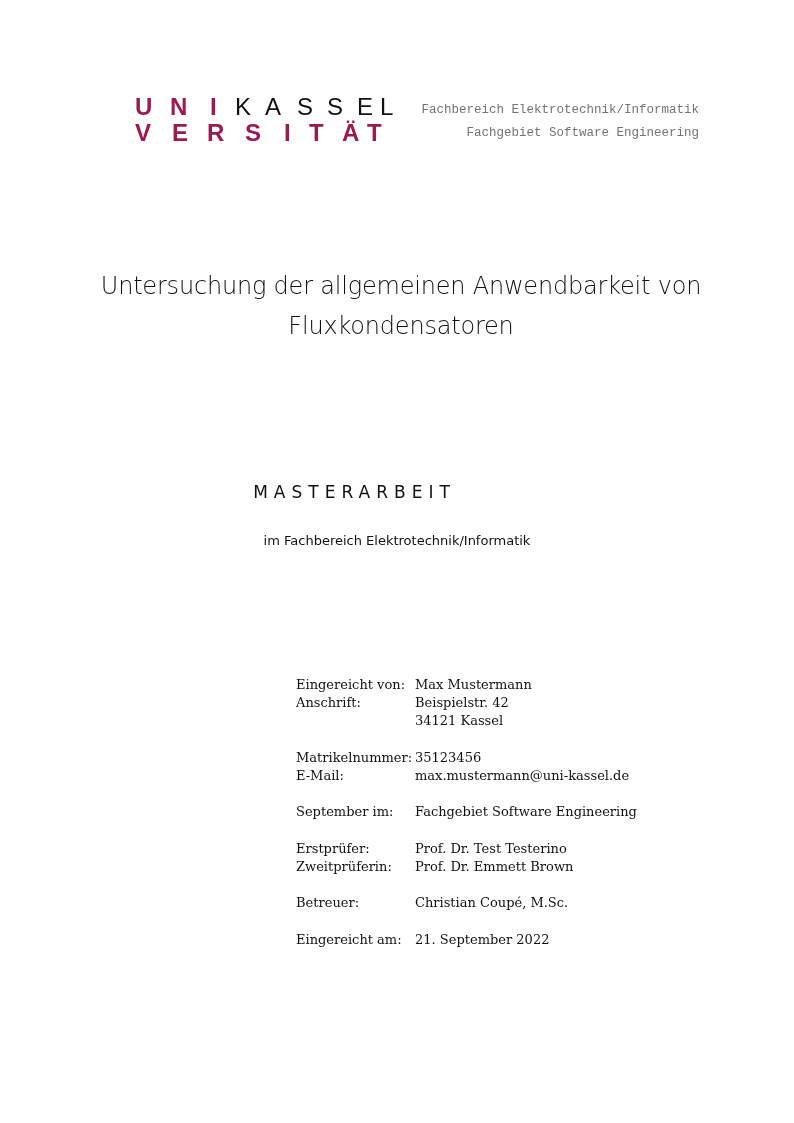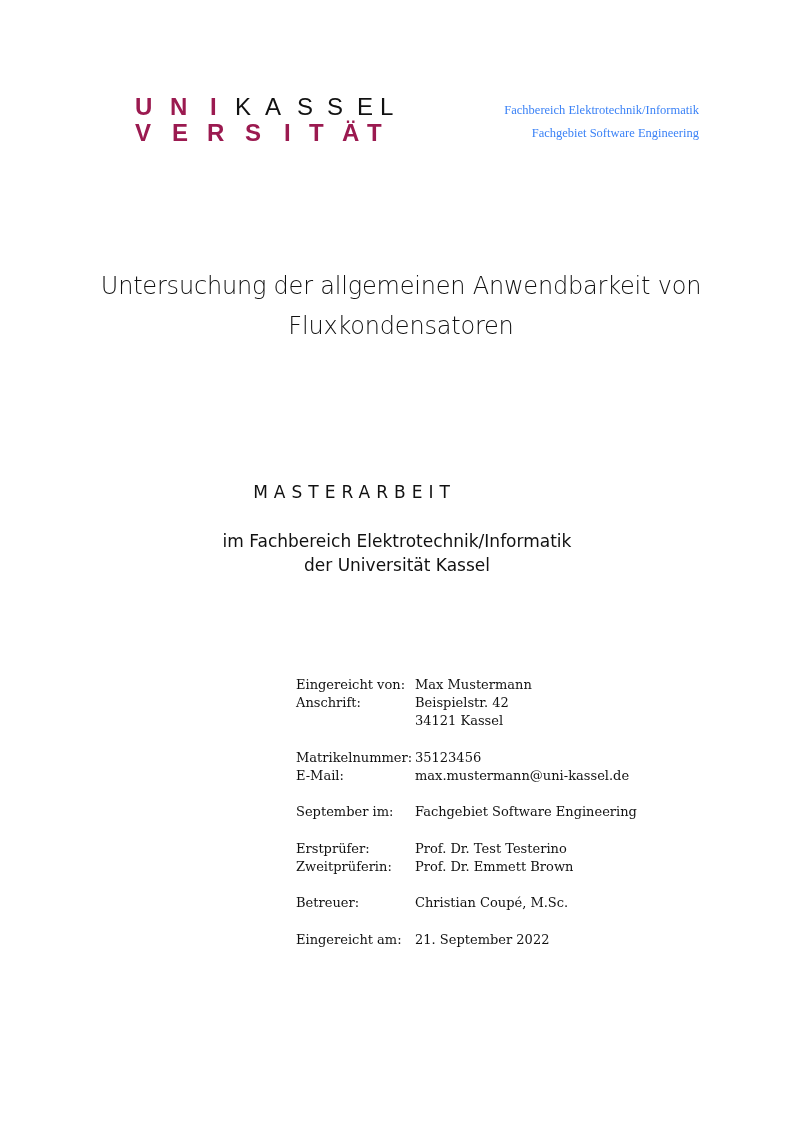--- a/index.html
+++ b/index.html
@@ -37,24 +37,24 @@
     }
     .logo-thin {
       color: #111111;
       font-weight: normal;
     }
     .header-right {
       position: absolute;
       right: 95px;
       top: 99px;
       text-align: right;
-      font-family: Liberation Serif, serif;
+      font-family: Liberation Mono, monospace;
       font-size: 12.5px;
       line-height: 23px;
-      color: #3b82f6;
+      color: #737373;
       margin-left: 20px;
     }
     .title {
       position: absolute;
       left: 4px;
       top: 266px;
       width: 794px;
       text-align: center;
       font-family: "DejaVu Sans", sans-serif;
       font-weight: 200;
@@ -77,21 +77,21 @@
       padding-left: 6px;
       box-sizing: border-box;
     }
     .faculty {
       position: absolute;
       left: 0;
       top: 529px;
       width: 794px;
       text-align: center;
       font-family: "DejaVu Sans", sans-serif;
-      font-size: 17px;
+      font-size: 13px;
       line-height: 24px;
       color: #111;
     }
     .faculty span { display: block; }
     .details {
       position: absolute;
       left: 254px;
       top: 676px;
       font-family: "DejaVu Serif", serif;
       font-size: 13px;
@@ -148,21 +148,20 @@
 
 <div class="title">
   <span>Untersuchung der allgemeinen Anwendbarkeit von</span>
   <span>Fluxkondensatoren</span>
 </div>
 
 <div class="thesis-type">MASTERARBEIT</div>
 
 <div class="faculty">
   <span>im Fachbereich Elektrotechnik/Informatik</span>
-  <span>der Universität Kassel</span>
 </div>
 
 <div class="details">
   <div class="detail-group">
     <div class="detail-row">
       <span class="detail-label">Eingereicht von:</span>
       <span class="detail-value">Max Mustermann</span>
     </div>
     <div class="detail-row">
       <span class="detail-label">Anschrift:</span>

